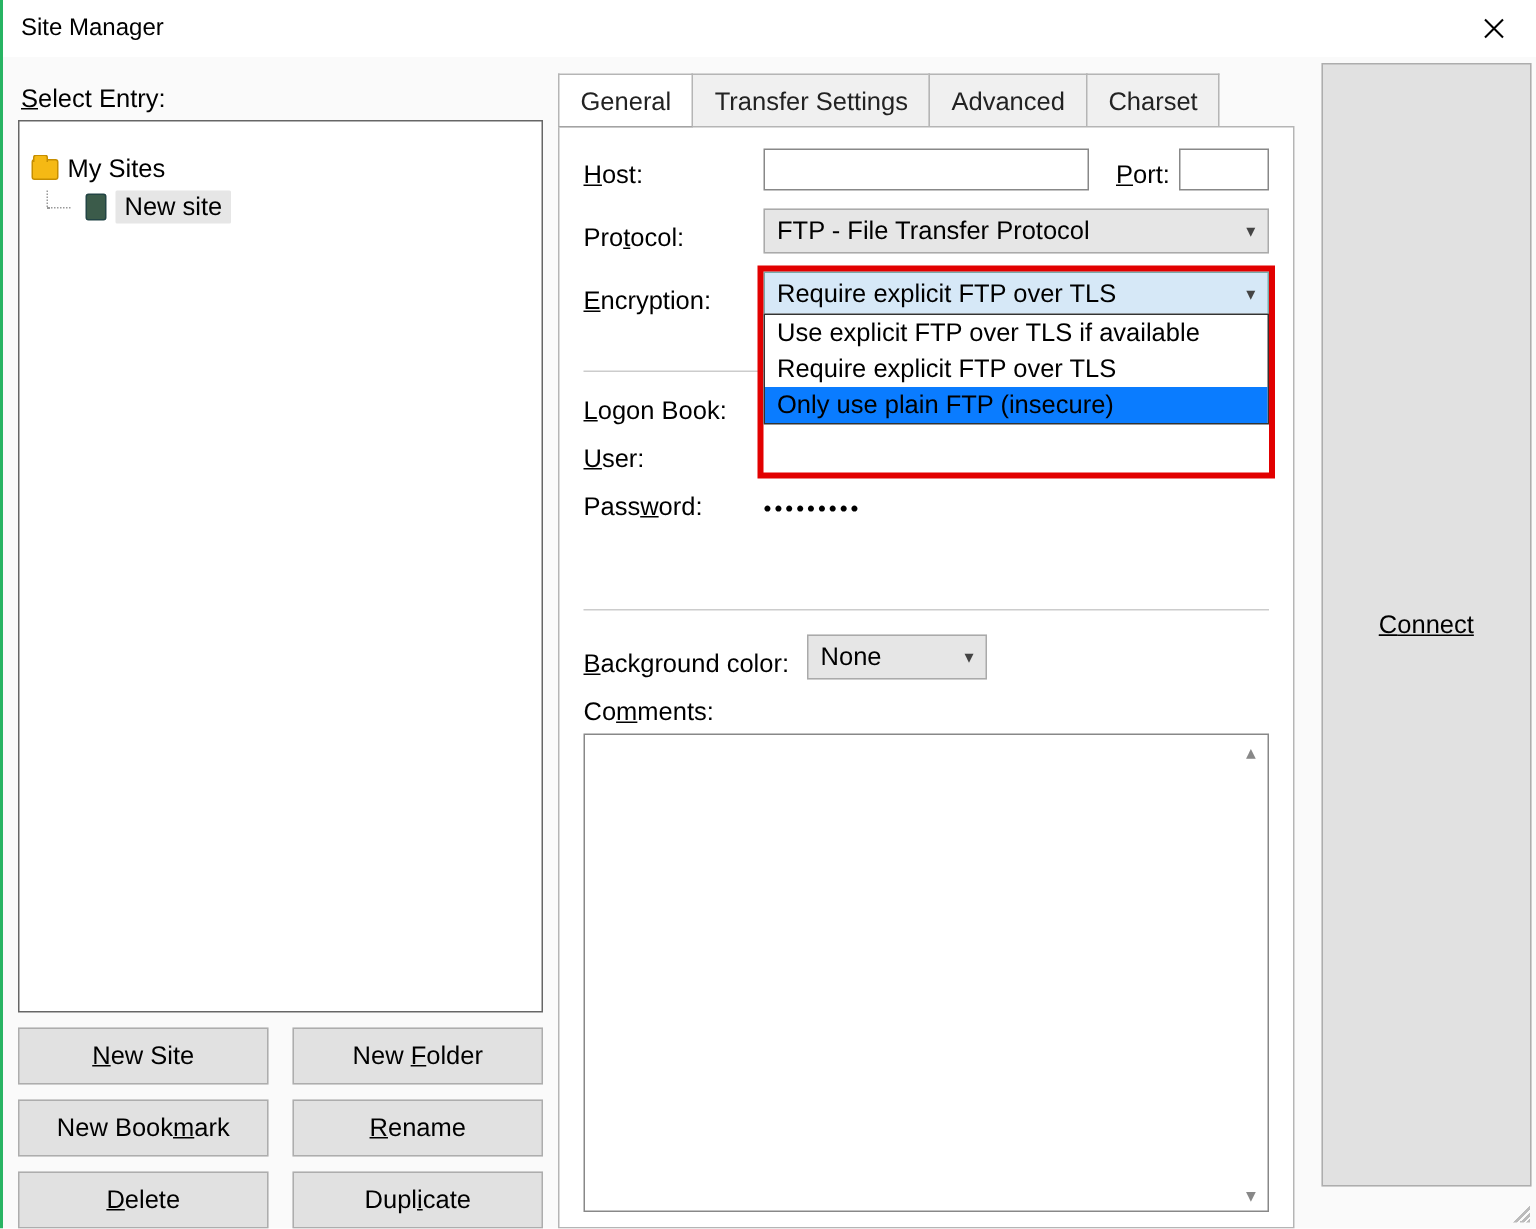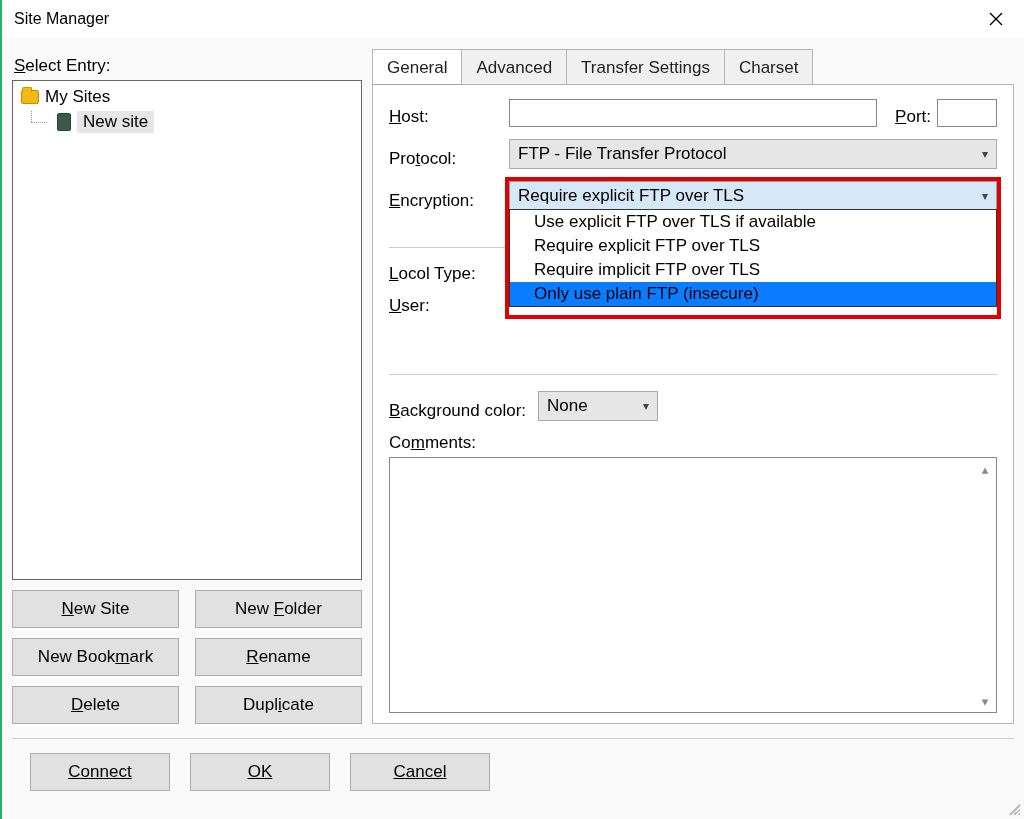--- a/index.html
+++ b/index.html
@@ -16,32 +16,32 @@
     display: flex; align-items: center; justify-content: space-between;
     padding: 0 8px 0 12px;
     background: #fff;
   }
   .titlebar .title { font-size: 16px; color: #000; }
   .titlebar .close {
     width: 40px; height: 30px; display:flex; align-items:center; justify-content:center;
     font-size: 18px; color:#000; cursor:pointer;
   }
   .client {
-    flex: 1; display: flex; flex-direction: column;
+    flex: 1; display: flex; 
     padding: 0 10px;
   }
   .body-row { flex:1; display:flex; gap:10px; }
 
   
   .left-col { width: 350px; display:flex; flex-direction:column; }
   .sel-label { font-size: 17px; margin: 18px 0 4px 2px; }
   .sel-label .ul { text-decoration: underline; }
   .tree-box {
     flex:1; background:#fff; border:1px solid #666;
-    padding: 4px 4px;
+    padding: 20px 4px;
     overflow:auto;
   }
   .tree-item { display:flex; align-items:center; gap:6px; font-size:17px; padding:2px 4px; }
   .folder-icon { width:18px; height:14px; background:#f5b914; border:1px solid #c68e00; border-radius:2px; position:relative; }
   .folder-icon:before { content:""; position:absolute; top:-4px; left:0; width:8px; height:4px; background:#f5b914; border:1px solid #c68e00; border-bottom:none; border-radius:2px 2px 0 0; }
   .twig { width:30px; height:22px; position:relative; }
   .twig:before { content:""; position:absolute; left:10px; top:0; bottom:50%; border-left:1px dotted #999; }
   .twig:after { content:""; position:absolute; left:10px; top:50%; width:16px; border-top:1px dotted #999; }
   .server-icon { width:14px; height:18px; background:#3b5b4a; border:1px solid #244; border-radius:2px; }
   .tree-sel { background:#e6e6e6; padding:1px 6px; border-radius:1px; }
@@ -95,21 +95,21 @@
   .port-lbl { margin:0 6px 0 18px; }
   .port-input { width:60px; }
 
   .redbox {
     position:absolute; border:4px solid #e20000; pointer-events:none;
   }
   .dropdown {
     position:absolute; left:120px; top:28px; right:0;
     background:#fff; border:1px solid #333; z-index:10;
   }
-  .dd-item { padding:2px 24px; font-size:17px; cursor:pointer; }
+  .dd-item { padding:2px 8px; font-size:17px; cursor:pointer; }
   .dd-item.hl { background:#0a7cff; color:#000000; }
 
   .bgc-row .sel { width:120px; margin-left:12px; }
 
   .comments-lbl { font-size:17px; margin-bottom:4px; }
   .comments-box {
     flex:1; min-height:110px; background:#fff; border:1px solid #888;
     position:relative; padding:4px;
   }
   .scroll-arrow { position:absolute; right:2px; width:18px; height:18px; color:#888; font-size:13px; display:flex; align-items:center; justify-content:center; }
@@ -165,22 +165,22 @@
           <button class="winbtn"><span>New Book</span><span class="u">m</span><span>ark</span></button>
           <button class="winbtn"><span class="u">R</span><span>ename</span></button>
           <button class="winbtn"><span class="u">D</span><span>elete</span></button>
           <button class="winbtn"><span>Dupl</span><span class="u">i</span><span>cate</span></button>
         </div>
       </div>
 
       <div class="right-col">
         <div class="tabstrip">
           <div class="tab active">General</div>
+          <div class="tab">Transfer Settings</div>
           <div class="tab">Advanced</div>
-          <div class="tab">Transfer Settings</div>
           <div class="tab">Charset</div>
         </div>
         <div class="tabpanel">
 
           <div class="form-row">
             <span class="lbl"><span class="u">H</span><span>ost:</span></span>
             <input class="txt host-input" value="" style="">
             <span class="port-lbl"><span class="u">P</span><span>ort:</span></span>
             <input class="txt port-input" value="" style="">
           </div>
@@ -196,36 +196,39 @@
           <div class="form-row" style="margin-bottom:6px;">
             <span class="lbl"><span class="u">E</span><span>ncryption:</span></span>
             <div class="sel open" style="flex:1">
               <span>Require explicit FTP over TLS</span>
               <span class="chev">▾</span>
             </div>
             <div class="redbox" style="left:116px; right:-4px; top:-4px; height:142px;"></div>
             <div class="dropdown">
               <div class="dd-item">Use explicit FTP over TLS if available</div>
               <div class="dd-item">Require explicit FTP over TLS</div>
-              <div class="dd-item">Require implicit FTP over TLS</div>
               <div class="dd-item hl">Only use plain FTP (insecure)</div>
             </div>
           </div>
 
           <div style="height:24px"></div>
           <hr class="hr">
 
           <div class="form-row">
-            <span class="lbl"><span class="u">L</span><span>ocol Type:</span></span>
+            <span class="lbl"><span class="u">L</span><span>ogon Book:</span></span>
           </div>
 
           <div class="form-row">
             <span class="lbl"><span class="u">U</span><span>ser:</span></span>
           </div>
 
+          <div class="form-row">
+            <span class="lbl"><span>Pass</span><span class="u">w</span><span>ord:</span></span>
+            <span style="flex:1; font-size:15px; letter-spacing:2px;">•••••••••</span>
+          </div>
 
           <div style="height:40px"></div>
           <hr class="hr">
 
           <div class="form-row bgc-row">
             <span><span class="u">B</span><span>ackground color:</span></span>
             <div class="sel">
               <span>None</span>
               <span class="chev">▾</span>
             </div>

